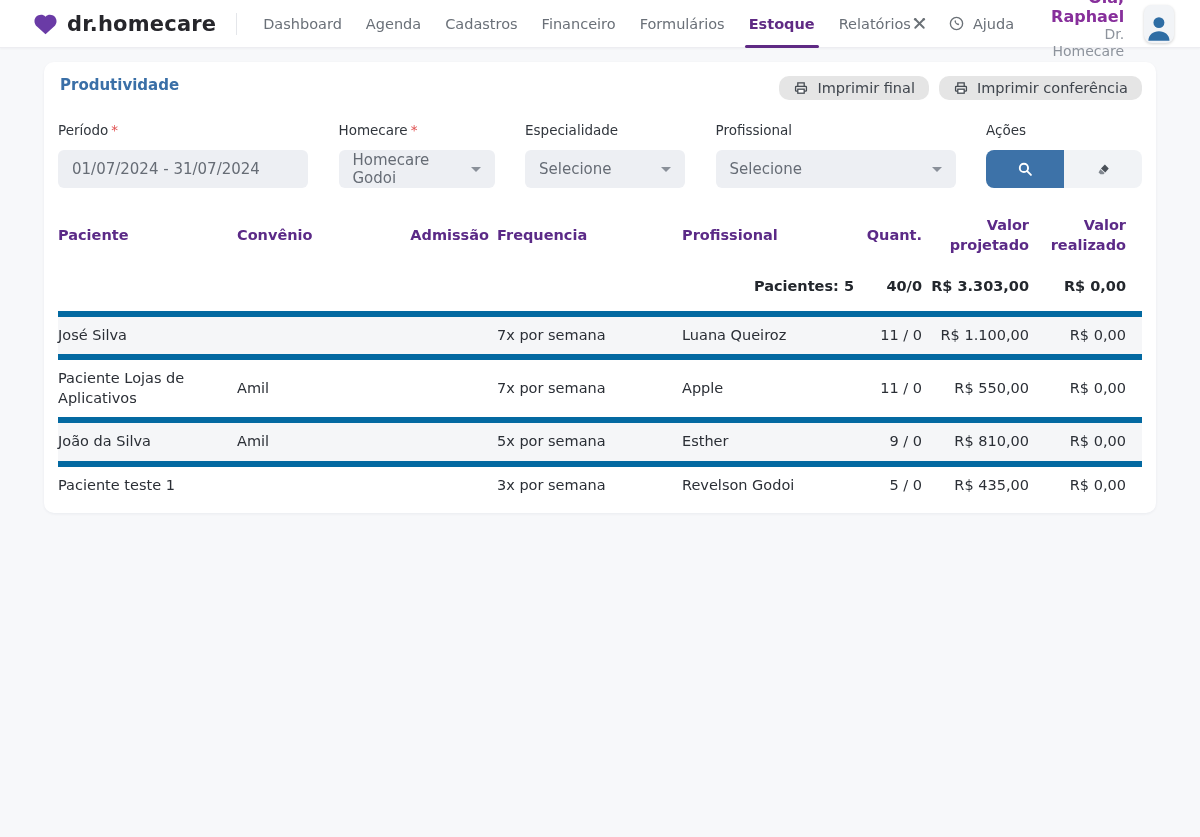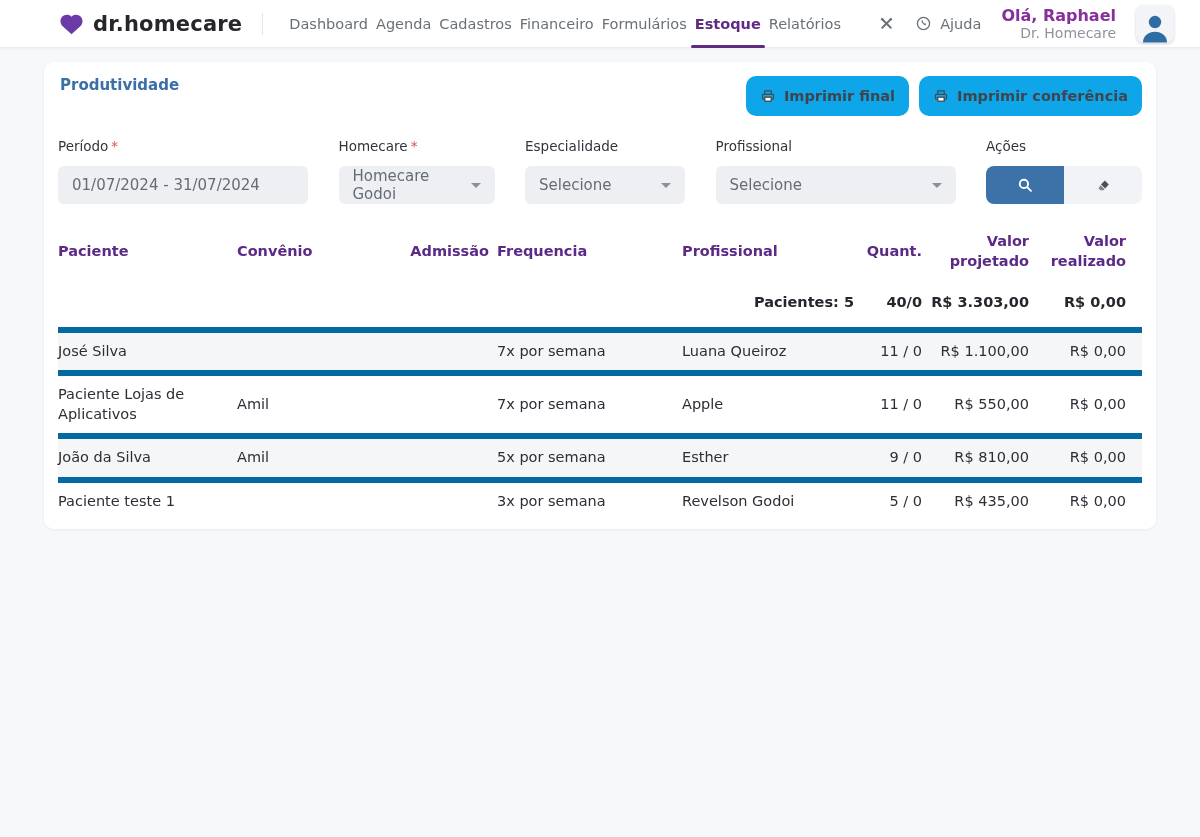--- a/index.html
+++ b/index.html
@@ -1,26 +1,26 @@
 <!DOCTYPE html>
 <html><head>
 <meta charset="utf-8">
 <style>
   * { box-sizing: border-box; margin: 0; padding: 0; }
   html,body { width:1200px; height:837px; overflow:hidden; }
   body { background:#f7f8fa; font-family:"DejaVu Sans","Liberation Sans",sans-serif; color:#2b2f36; }
 
   
   .topbar { height:48px; background:#ffffff; display:flex; align-items:center;
-            padding:0 26px 0 58px; border-bottom:1px solid #ededf1;
+            padding:0 26px 0 32px; border-bottom:1px solid #ededf1;
             box-shadow:0 1px 2px rgba(20,30,60,.04); }
   .logo { display:flex; align-items:center; gap:8px; cursor:pointer; }
   .logo-text { font-size:21px; font-weight:bold; color:#26262b; letter-spacing:.2px; }
   .topbar-divider { width:1px; height:22px; background:#e4e6ea; margin:0 26px 0 20px; }
-  .nav { display:flex; align-items:center; gap:8px; height:48px; }
+  .nav { display:flex; align-items:center; gap:24px; height:48px; }
   .nav-item { font-size:14.5px; color:#6a7078; line-height:48px; height:48px;
               cursor:pointer; position:relative; white-space:nowrap; }
   .nav-item.active { color:#5f2a84; font-weight:bold; }
   .nav-item.active::after { content:""; position:absolute; left:-4px; right:-4px; bottom:0;
                             height:3px; background:#5f2a84; border-radius:2px; }
   .top-right { margin-left:auto; display:flex; align-items:center; gap:20px; }
   .icon-btn { display:flex; align-items:center; cursor:pointer; }
   .help { display:flex; align-items:center; gap:8px; color:#6a7078; font-size:14.5px; cursor:pointer; }
   .user-block { text-align:right; cursor:pointer; line-height:1.2; }
   .user-greeting { color:#872f9b; font-size:16px; font-weight:600; }
@@ -28,23 +28,23 @@
   .avatar { width:38px; height:38px; border-radius:8px; background:#f2f4f7;
             box-shadow:0 1px 3px rgba(0,0,0,.18); display:flex; align-items:flex-end;
             justify-content:center; overflow:hidden; cursor:pointer; }
 
   
   .card { margin:14px 44px 0; background:#fff; border-radius:10px;
           box-shadow:0 1px 3px rgba(20,30,60,.06); padding:14px 14px 8px; }
   .card-head { display:flex; align-items:flex-start; justify-content:space-between; }
   .page-title { color:#3a6fa7; font-size:15px; font-weight:600; padding-left:2px; }
   .print-buttons { display:flex; gap:10px; }
-  .btn-light { display:flex; align-items:center; gap:8px; background:#0ea5e9; border:none;
-               border-radius:10px; padding:12px 14px; font-size:14.5px; color:#3f454d;
-               font-weight:700; font-family:inherit; cursor:pointer; }
+  .btn-light { display:flex; align-items:center; gap:8px; background:#e5e5e5; border:none;
+               border-radius:10px; padding:4px 14px; font-size:14.5px; color:#3f454d;
+               font-weight:400; font-family:inherit; cursor:pointer; }
 
   
   .filters { display:flex; justify-content:space-between; margin-top:22px; }
   .filter-label { font-size:13.5px; color:#31363d; margin-bottom:12px; }
   .req { color:#e05252; margin-left:3px; }
   .control { background:#edeff3; border-radius:6px; height:38px; display:flex;
              align-items:center; padding:0 14px; font-size:15px; color:#666c75; }
   .select { justify-content:space-between; cursor:pointer; }
   .caret { width:0; height:0; border-left:5px solid transparent; border-right:5px solid transparent;
            border-top:5px solid #8a9099; margin-left:10px; }

